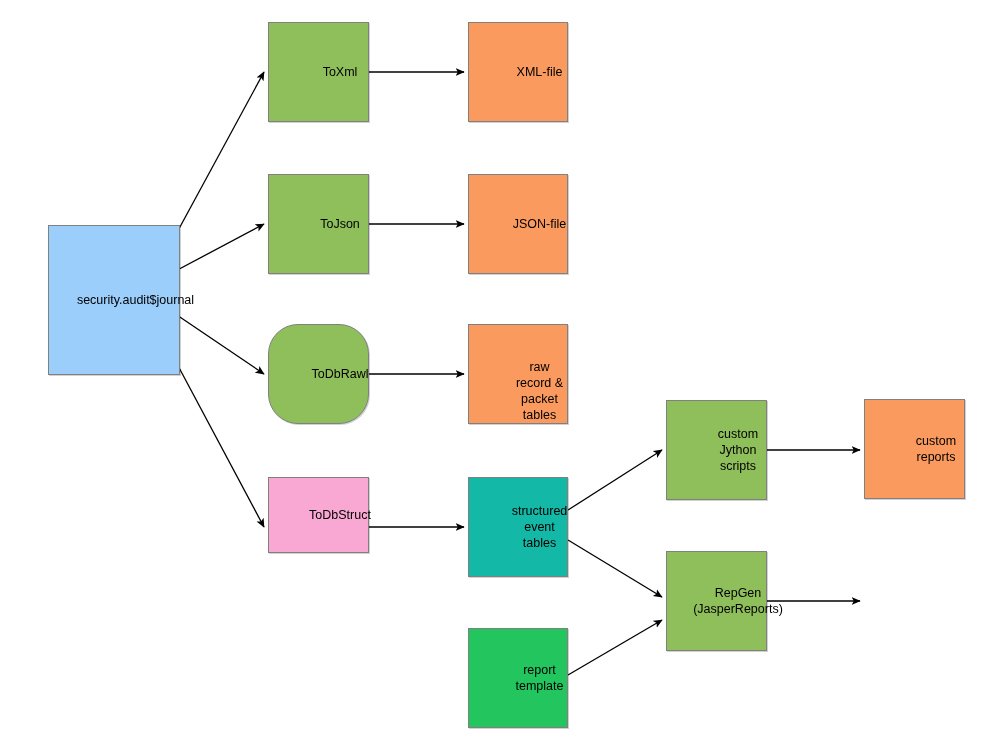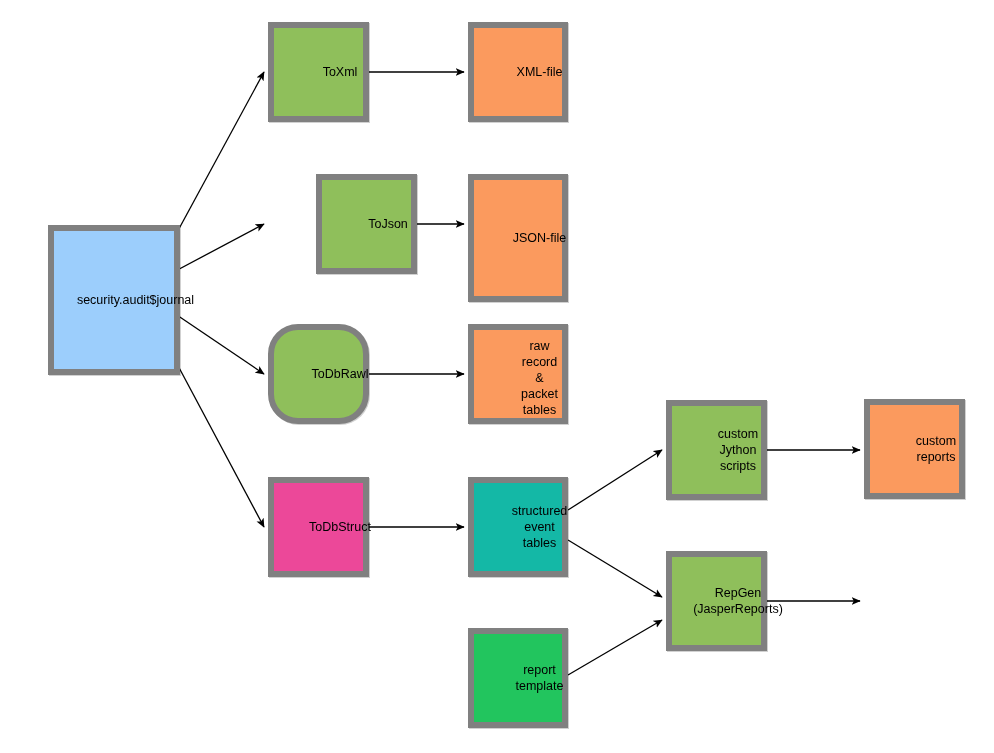--- a/index.html
+++ b/index.html
@@ -19,21 +19,21 @@
     position: absolute;
     left: 0;
     top: 0;
     width: 994px;
     height: 753px;
     pointer-events: none;
   }
   .node {
     position: absolute;
     box-sizing: border-box;
-    border: 6px solid #737373;
+    border: 1px solid #737373;
     display: flex;
     align-items: center;
     justify-content: center;
     text-align: center;
     font-size: 12.5px;
     line-height: 16px;
     color: #000000;
     box-shadow: 1px 1px 0 rgba(0,0,0,0.18);
     padding-left: 43px;
   }
@@ -71,35 +71,35 @@
     </svg>
 <div class="node" style="left: 20px; top: 225px; width: 132px; height: 150px; background: rgb(156, 206, 252); border-color: rgb(128, 128, 128); margin-left: 28px;">
       <span class="label">security.audit$journal</span>
     </div>
     <div class="node" style="left: 268px; top: 22px; width: 101px; height: 100px; background: rgb(143, 191, 91); border-color: rgb(128, 128, 128);">
       <span class="label">ToXml</span>
     </div>
     <div class="node" style="left: 468px; top: 22px; width: 100px; height: 100px; background: rgb(251, 154, 94); border-color: rgb(128, 128, 128);">
       <span class="label">XML-file</span>
     </div>
-    <div class="node" style="left: 268px; top: 174px; width: 101px; height: 100px; background: rgb(143, 191, 91); border-color: rgb(128, 128, 128); margin-left: 48px;">
+    <div class="node" style="left: 268px; top: 174px; width: 101px; height: 100px; background: rgb(143, 191, 91); border-color: rgb(128, 128, 128);">
       <span class="label">ToJson</span>
     </div>
-    <div class="node" style="left: 468px; top: 174px; width: 100px; height: 128px; background: rgb(251, 154, 94); border-color: rgb(128, 128, 128);">
+    <div class="node" style="left: 468px; top: 174px; width: 100px; height: 100px; background: rgb(251, 154, 94); border-color: rgb(128, 128, 128);">
       <span class="label">JSON-file</span>
     </div>
     <div class="node" style="left: 268px; top: 324px; width: 101px; height: 100px; background: rgb(143, 191, 91); border-color: rgb(128, 128, 128); border-radius: 30px;">
       <span class="label">ToDbRawl</span>
     </div>
     <div class="node wrap" style="left: 468px; top: 324px; width: 100px; height: 100px; background: rgb(251, 154, 94); border-color: rgb(128, 128, 128); align-items: flex-end;">
       <span class="label">raw
 record &amp; packet
 tables</span>
     </div>
-    <div class="node" style="left: 268px; top: 477px; width: 101px; height: 100px; background: #ec4899; border-color: rgb(128, 128, 128); text-align: right;">
+    <div class="node" style="left: 268px; top: 477px; width: 101px; height: 76px; background: #f9a8d4; border-color: rgb(128, 128, 128); text-align: right;">
       <span class="label">ToDbStruct</span>
     </div>
     <div class="node wrap" style="left: 468px; top: 477px; width: 100px; height: 100px; background: #14b8a6; border-color: rgb(128, 128, 128);">
       <span class="label">structured
 event
 tables</span>
     </div>
     <div class="node wrap" style="left: 666px; top: 400px; width: 101px; height: 100px; background: rgb(143, 191, 91); border-color: rgb(128, 128, 128);">
       <span class="label">custom
 Jython

